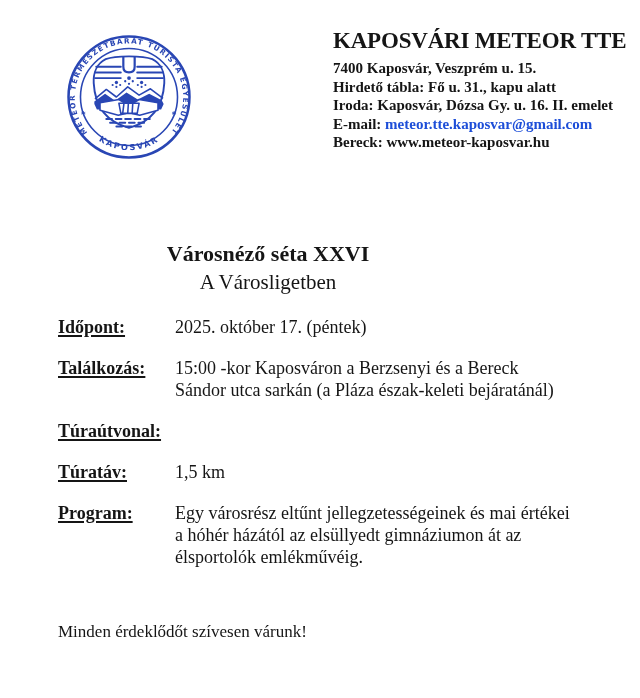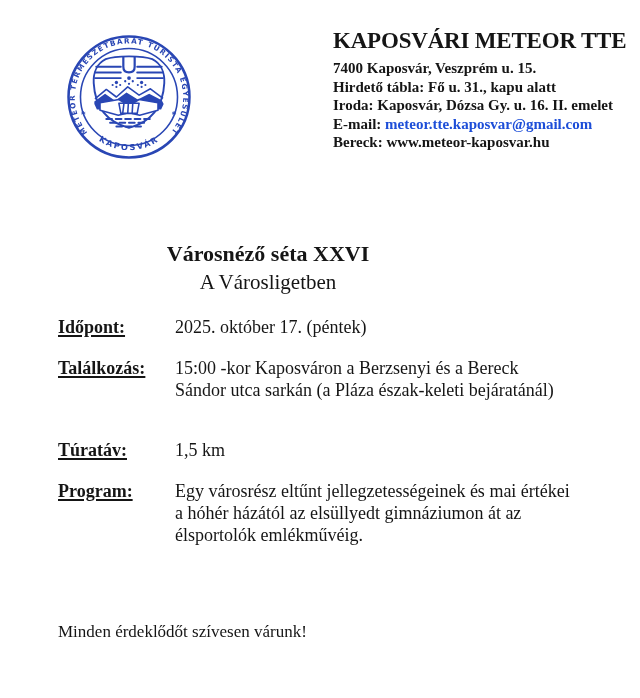--- a/index.html
+++ b/index.html
@@ -115,20 +115,21 @@
     <div class="field-row">
       <span class="field-label">Időpont:</span>
       <span class="field-value">2025. október 17. (péntek)</span>
     </div>
     <div class="field-row">
       <span class="field-label">Találkozás:</span>
       <span class="field-value">15:00 -kor Kaposváron a Berzsenyi és a Bereck
 Sándor utca sarkán (a Pláza észak-keleti bejáratánál)</span>
     </div>
     <div class="field-row">
+      <span class="field-label">Túraútvonal:</span>
     </div>
     <div class="field-row">
       <span class="field-label">Túratáv:</span>
       <span class="field-value">1,5 km</span>
     </div>
     <div class="field-row">
       <span class="field-label">Program:</span>
       <span class="field-value">Egy városrész eltűnt jellegzetességeinek és mai értékei
 a hóhér házától az elsüllyedt gimnáziumon át az
 élsportolók emlékművéig.</span>

